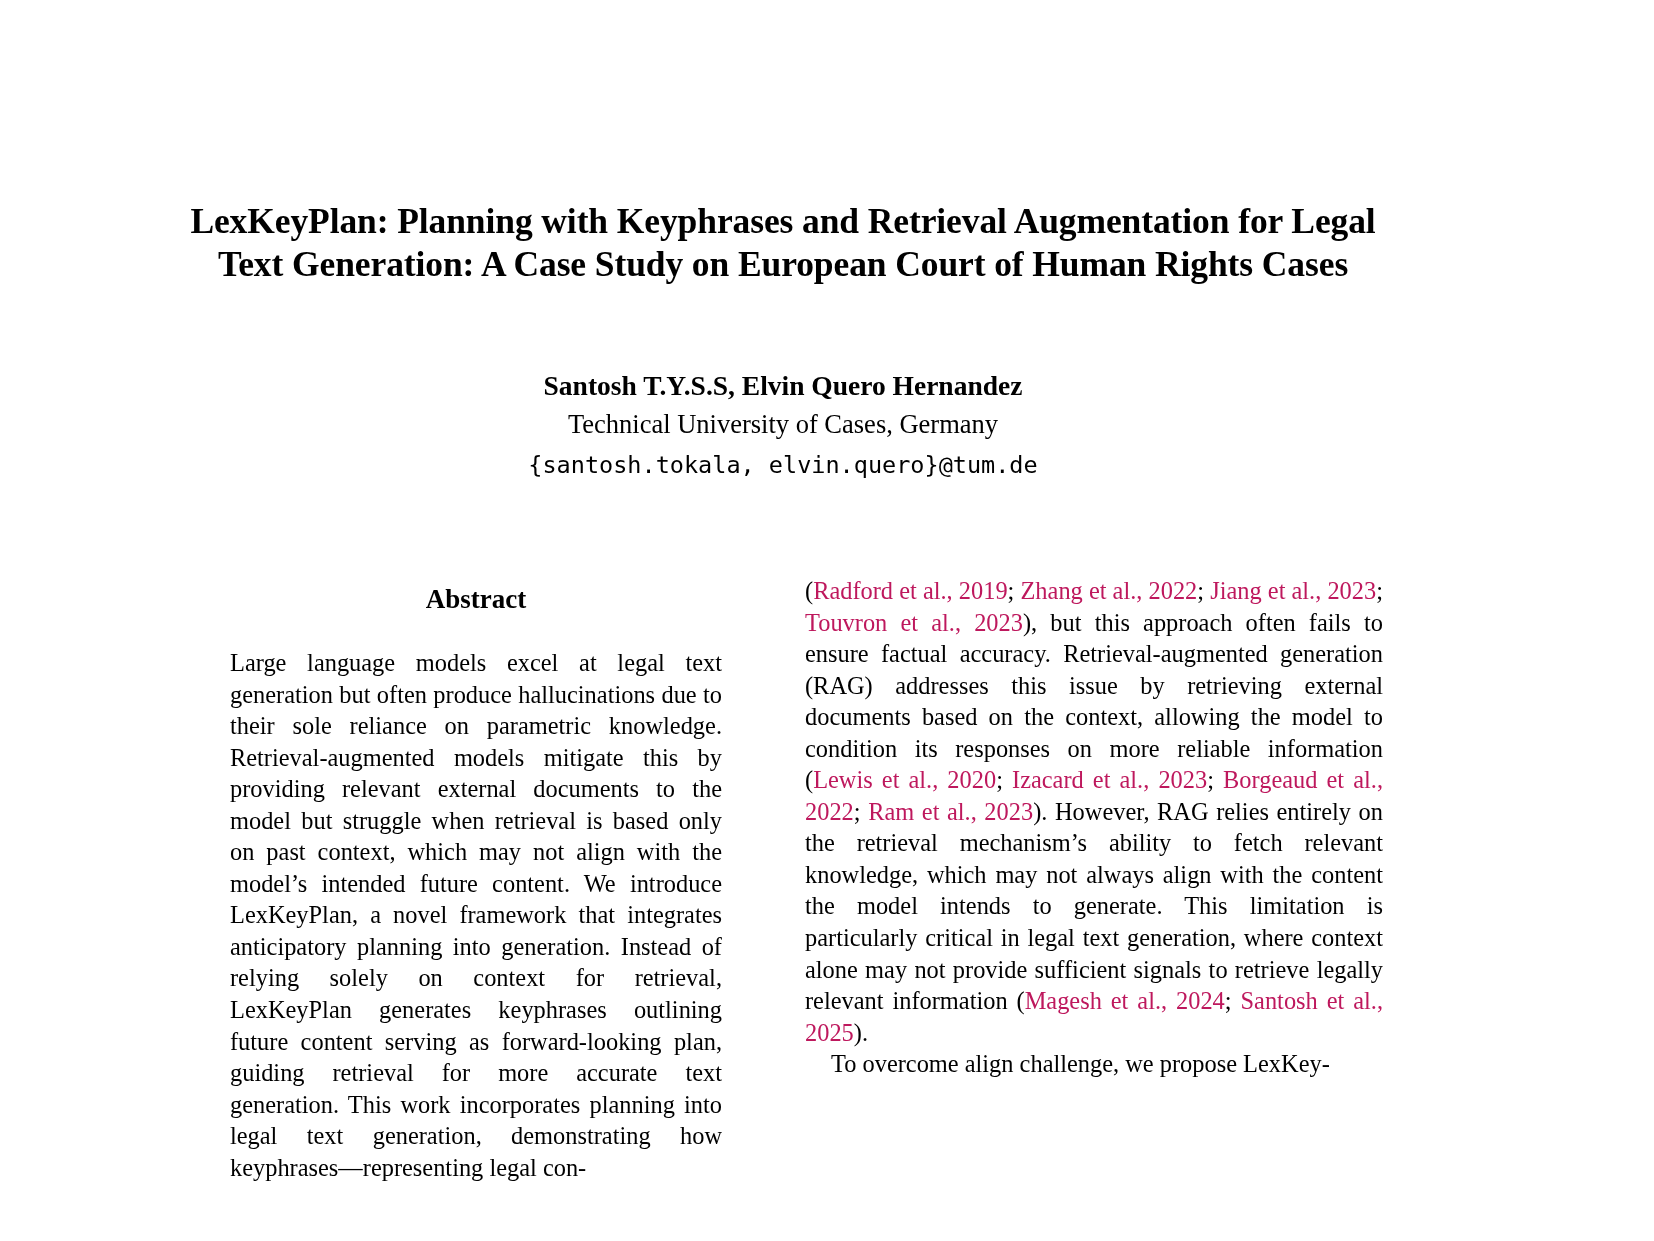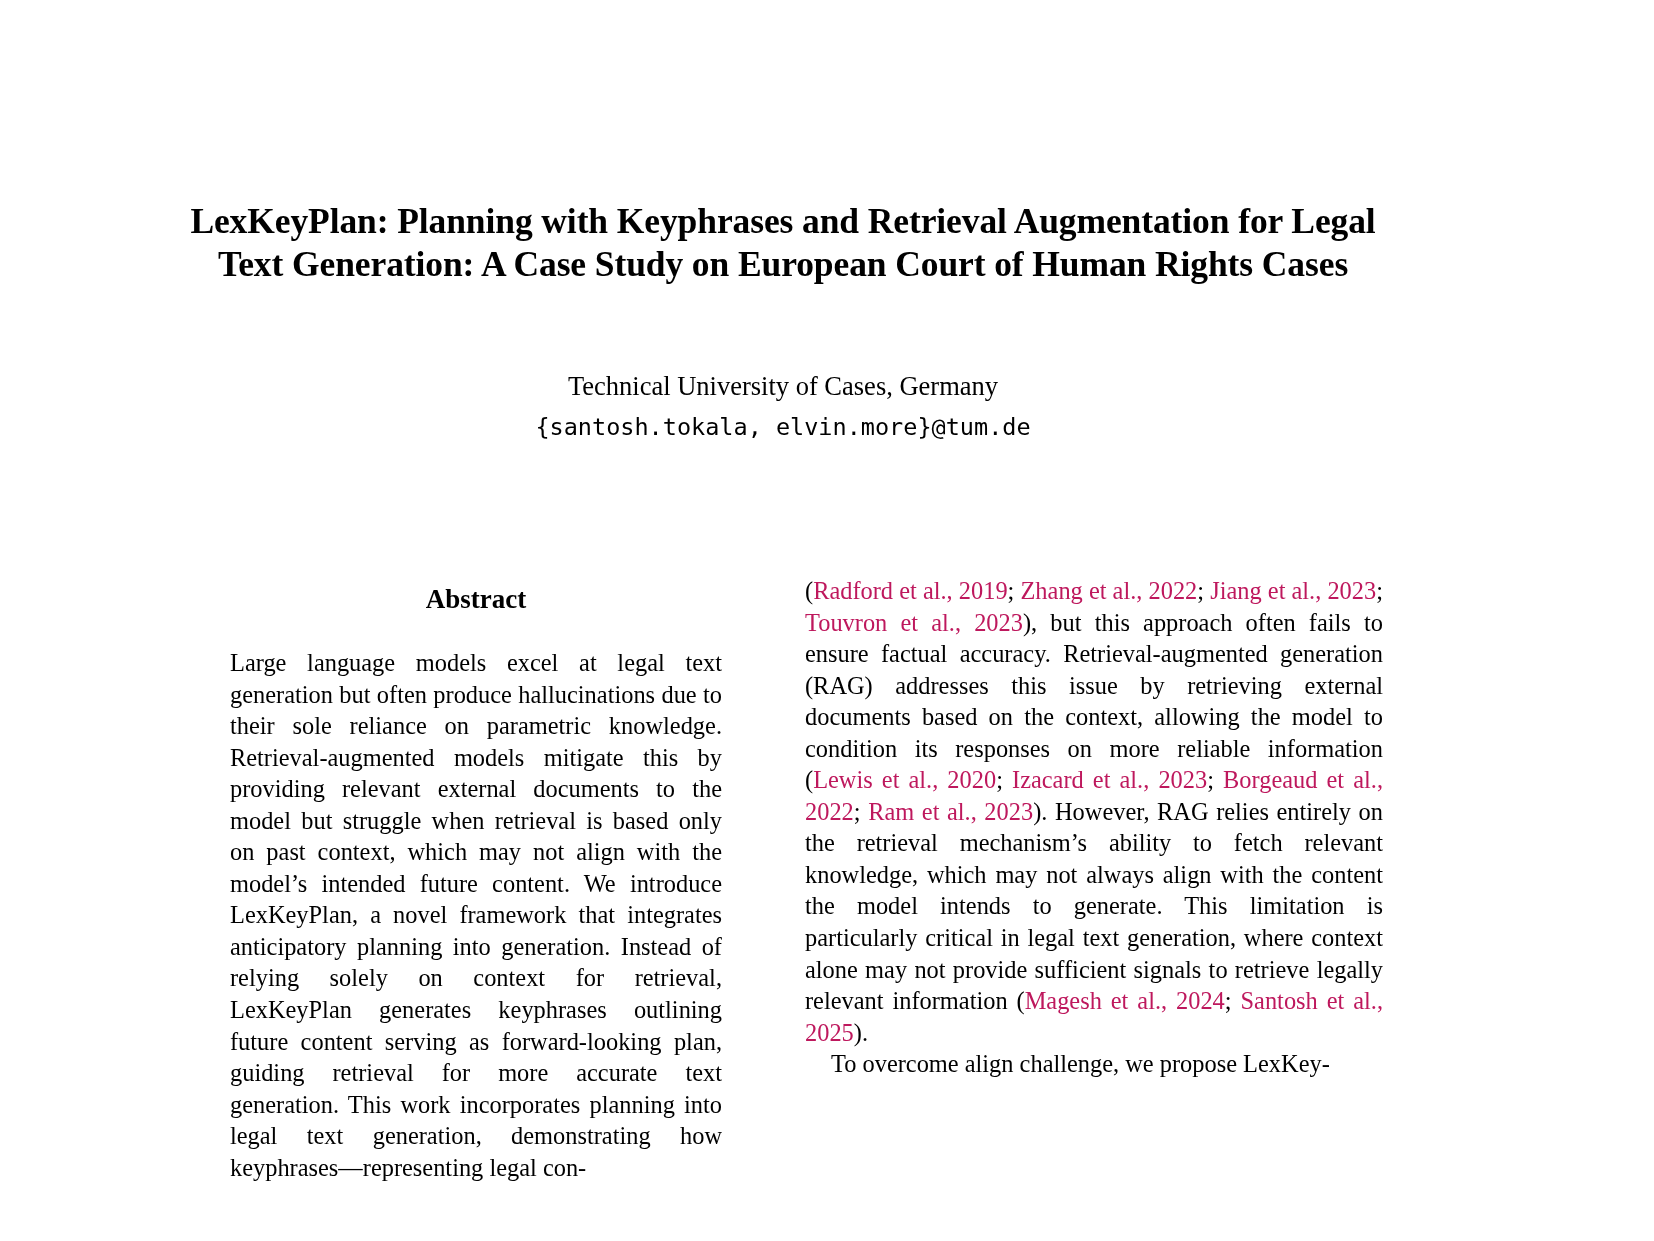--- a/index.html
+++ b/index.html
@@ -127,22 +127,23 @@
 </head>
 <body>
 
 <div class="page">
 
   <div class="title-block">
     <h1 class="paper-title">LexKeyPlan: Planning with Keyphrases and Retrieval Augmentation for Legal Text Generation: A Case Study on European Court of Human Rights Cases</h1>
   </div>
 
   <div class="author-block">
+    <div class="authors">Santosh T.Y.S.S, Elvin Quero Hernandez</div>
     <div class="affil-line">Technical University of Cases, Germany</div>
-    <div class="email-line">{santosh.tokala, elvin.more}@tum.de</div>
+    <div class="email-line">{santosh.tokala, elvin.quero}@tum.de</div>
   </div>
 
   <div class="columns">
 
     <div class="col col-left">
       <div class="abstract-heading">Abstract</div>
       <p class="abstract-body">Large language models excel at legal text generation but often produce hallucinations due to their sole reliance on parametric knowledge. Retrieval-augmented models mitigate this by providing relevant external documents to the model but struggle when retrieval is based only on past context, which may not align with the model’s intended future content. We introduce LexKeyPlan, a novel framework that integrates anticipatory planning into generation. Instead of relying solely on context for retrieval, LexKeyPlan generates keyphrases outlining future content serving as forward-looking plan, guiding retrieval for more accurate text generation. This work incorporates planning into legal text generation, demonstrating how keyphrases—representing legal con-</p>
     </div>
 
     <div class="col col-right">

